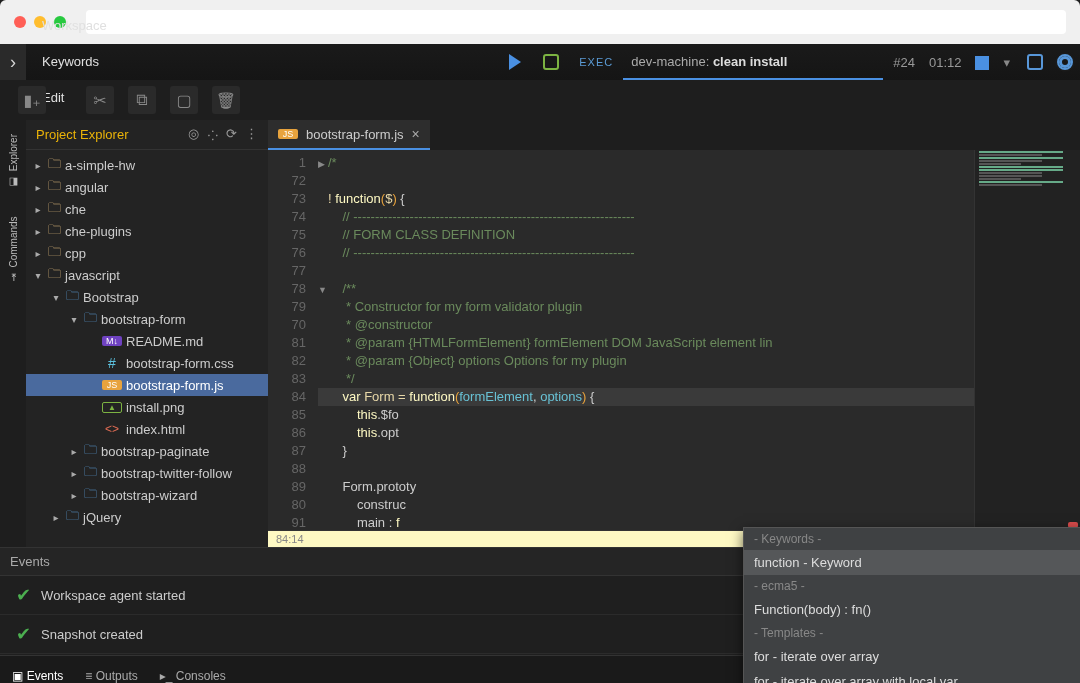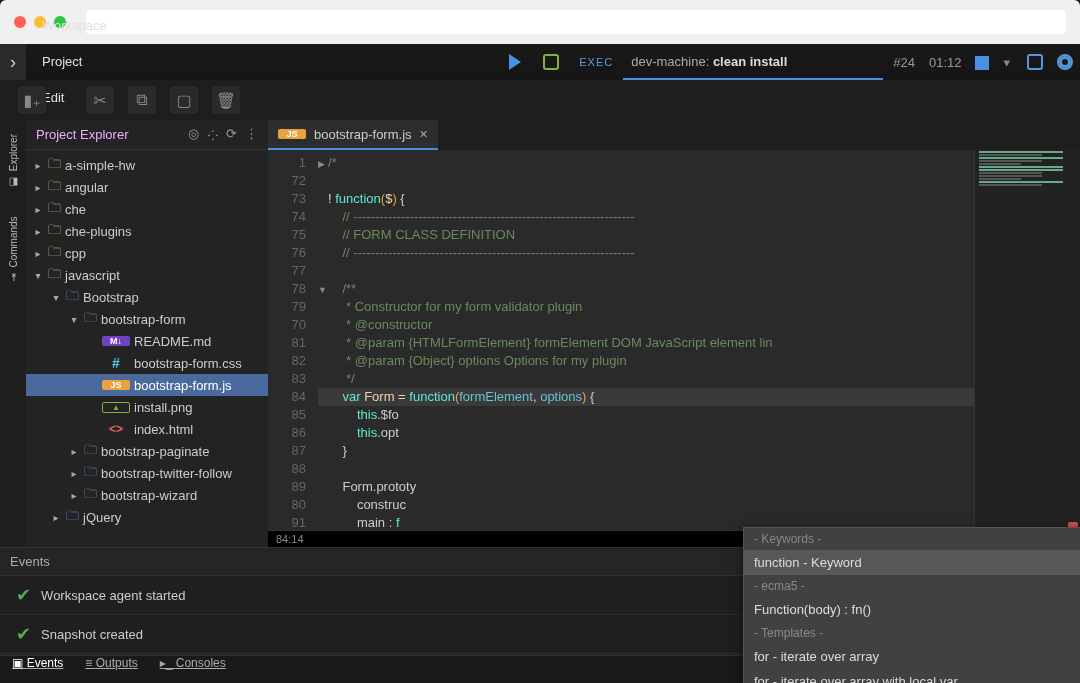--- a/index.html
+++ b/index.html
@@ -25,66 +25,66 @@
 .run-info { display: flex; gap: 14px; align-items: flex-end; padding: 0 10px; color: #999; }
 .stop-sq { width: 14px; height: 14px; background: #4a90e2; }
 .tb-icon { width: 30px; height: 30px; display: flex; align-items: center; justify-content: center; color: #5897d9; }
 .toolbar2 { height: 40px; background: #1e1e1e; display: flex; align-items: center; padding: 0 18px; gap: 14px; }
 .tb-btn { width: 28px; height: 28px; background: #2a2a2a; border-radius: 3px; display: flex; align-items: center; justify-content: center; color: #888; font-size: 16px; }
 .main { display: flex; height: calc(100% - 44px - 36px - 40px - 28px - 108px); }
 .side-rail { width: 26px; background: #1e1e1e; display: flex; flex-direction: column; align-items: center; color: #bbb; font-size: 10px; }
 .rail-item { writing-mode: vertical-rl; transform: rotate(180deg); padding: 14px 0; display: flex; align-items: center; gap: 6px; }
 .explorer { width: 242px; background: #232323; display: flex; flex-direction: column; }
 .explorer-head { height: 30px; display: flex; align-items: center; padding: 0 10px; border-bottom: 1px solid #333; }
-.explorer-title { flex: 1; color: #f0abfc; font-size: 13px; }
+.explorer-title { flex: 1; color: #eab308; font-size: 13px; }
 .explorer-actions { display: flex; gap: 8px; color: #999; }
 .tree { flex: 1; overflow: auto; padding: 4px 0; }
 .tree-row { display: flex; align-items: center; height: 22px; padding-left: 6px; gap: 4px; color: #ccc; white-space: nowrap; }
 .tree-row.selected { background: #4a6a9e; color: #fff; }
 .chevron { width: 12px; display: inline-flex; justify-content: center; color: #aaa; font-size: 10px; }
 .folder-ico { color: #dcb67a; font-size: 13px; }
 .folder-ico.blue { color: #5b9bd5; }
-.file-ico { width: 28px; display: inline-flex; align-items: center; justify-content: center; font-size: 9px; font-weight: bold; border-radius: 2px; }
+.file-ico { width: 20px; display: inline-flex; align-items: center; justify-content: center; font-size: 9px; font-weight: normal; border-radius: 2px; }
 .file-ico.md { background: #6f42c1; color: #fff; }
 .file-ico.css { color: #5bc0de; font-size: 14px; }
 .file-ico.js { background: #e8a33d; color: #fff; padding: 0 2px; }
 .file-ico.png { border:1px solid #7cb342; color:#7cb342; font-size:8px; padding:0 1px; }
 .file-ico.html { color:#e06c54; font-size:12px; }
 .editor-area { flex: 1; display: flex; flex-direction: column; position: relative; background: #2a2a2a; }
 .tabbar { height: 30px; background: #1e1e1e; display: flex; align-items: center; }
 .tab { background: #2d2d2d; height: 30px; display: flex; align-items: center; padding: 0 10px; gap: 8px; border-bottom: 2px solid #4a90e2; }
 .tab .close { color: #aaa; font-size: 14px; }
 .code { flex: 1; background: #2a2a2a; display: flex; font-family: "SF Mono","Monaco","Consolas",monospace; font-size: 13px; position: relative; overflow: hidden; }
 .gutter { background: #2a2a2a; color: #666; text-align: right; padding: 4px 12px 0 0; width: 50px; line-height: 18px; }
 .gutter div { height: 18px; }
 .lines { flex: 1; padding-top: 4px; line-height: 18px; white-space: pre; }
 .lines .row { height: 18px; }
 .lines .row.hl { background: #3a3a3a; }
 .c-cmt { color: #6a8a5c; }
-.c-kw { color: #5eead4; }
+.c-kw { color: #fef9c3; }
 .c-fn { color: #68c1d4; }
 .c-punc { color: #e8a33d; }
 .c-id { color: #e8d8a8; }
 .c-op { color: #e8d8a8; }
 .minimap { width: 106px; background: #222; border-left: 1px solid #333; position: relative; }
 .mm-line { height: 2px; margin: 1px 4px; background: #555; }
 .mm-line.w60 { width: 60%; }
 .mm-line.w40 { width: 40%; }
 .mm-line.w80 { width: 80%; background:#6a8; }
 .mm-red { position:absolute; bottom:2px; right:2px; width:10px; height:6px; background:#d94c4c; border-radius:2px; }
-.status-cursor { background: #000000; border-top: 1px solid #333; padding: 2px 8px; color: #888; font-size: 11px; }
+.status-cursor { background: #fef9c3; border-top: 1px solid #333; padding: 2px 8px; color: #888; font-size: 11px; }
 .autocomplete { position: absolute; left: 475px; top: 407px; width: 344px; background: #3f4143; border: 1px solid #555; box-shadow: 0 4px 12px rgba(0,0,0,0.6); font-size: 13px; z-index: 20; }
 .ac-group { color: #888; padding: 4px 10px; font-size: 12px; }
 .ac-item { padding: 5px 10px; color: #ddd; }
 .ac-item.sel { background: #555759; }
 .events-panel { background: #1f1f1f; border-top: 1px solid #333; height: 108px; overflow: hidden; }
 .events-head { padding: 6px 10px; color: #aaa; background:#252525; border-bottom:1px solid #333; }
 .event-row { display: flex; align-items: center; padding: 8px 16px; gap: 10px; border-bottom: 1px solid #2b2b2b; }
 .check { color: #4caf50; font-size: 18px; }
-.bottombar { height: 28px; background: #1a1a1a; display: flex; align-items: flex-start; padding: 0 12px; gap: 22px; color: #aaa; font-size: 12px; border-top: 1px solid #333; text-decoration: underline; }
+.bottombar { height: 28px; background: #1a1a1a; display: flex; align-items: flex-end; padding: 0 12px; gap: 22px; color: #aaa; font-size: 12px; border-top: 1px solid #333; }
 .bottombar .active { color: #fff; }
 .bottombar .right { margin-left: auto; color: #777; }
 .fold-tri { color:#888; font-size:9px; display:inline-block; width:10px; }
 .gear-ico { width:16px; height:16px; border:2px solid #5897d9; border-radius:50%; box-shadow:0 0 0 2px #1a1a1a, 0 0 0 3px #5897d9 inset; }
 .dbg-ico { width:16px; height:16px; border:2px solid #5897d9; border-radius:3px; }
 </style>
 </head>
 <body>
 
 <div class="mac-chrome">
@@ -92,21 +92,21 @@
   <div class="dot yellow"></div>
   <div class="dot green"></div>
   <div class="url-bar"></div>
 </div>
 
 <div class="topbar">
   <div class="topbar-left">
     <div class="expand-btn">›</div>
     <div class="menu-items" id="menu-items">
         <div class="menu-item">Workspace</div>
-        <div class="menu-item">Project</div>
+        <div class="menu-item">Keywords</div>
         <div class="menu-item">Edit</div>
       </div>
   </div>
   <div class="topbar-right">
     <div class="run-btn">
         <div class="run-tri"></div>
       </div>
     <div class="debug-btn">
         <div class="debug-ico"></div>
       </div>

